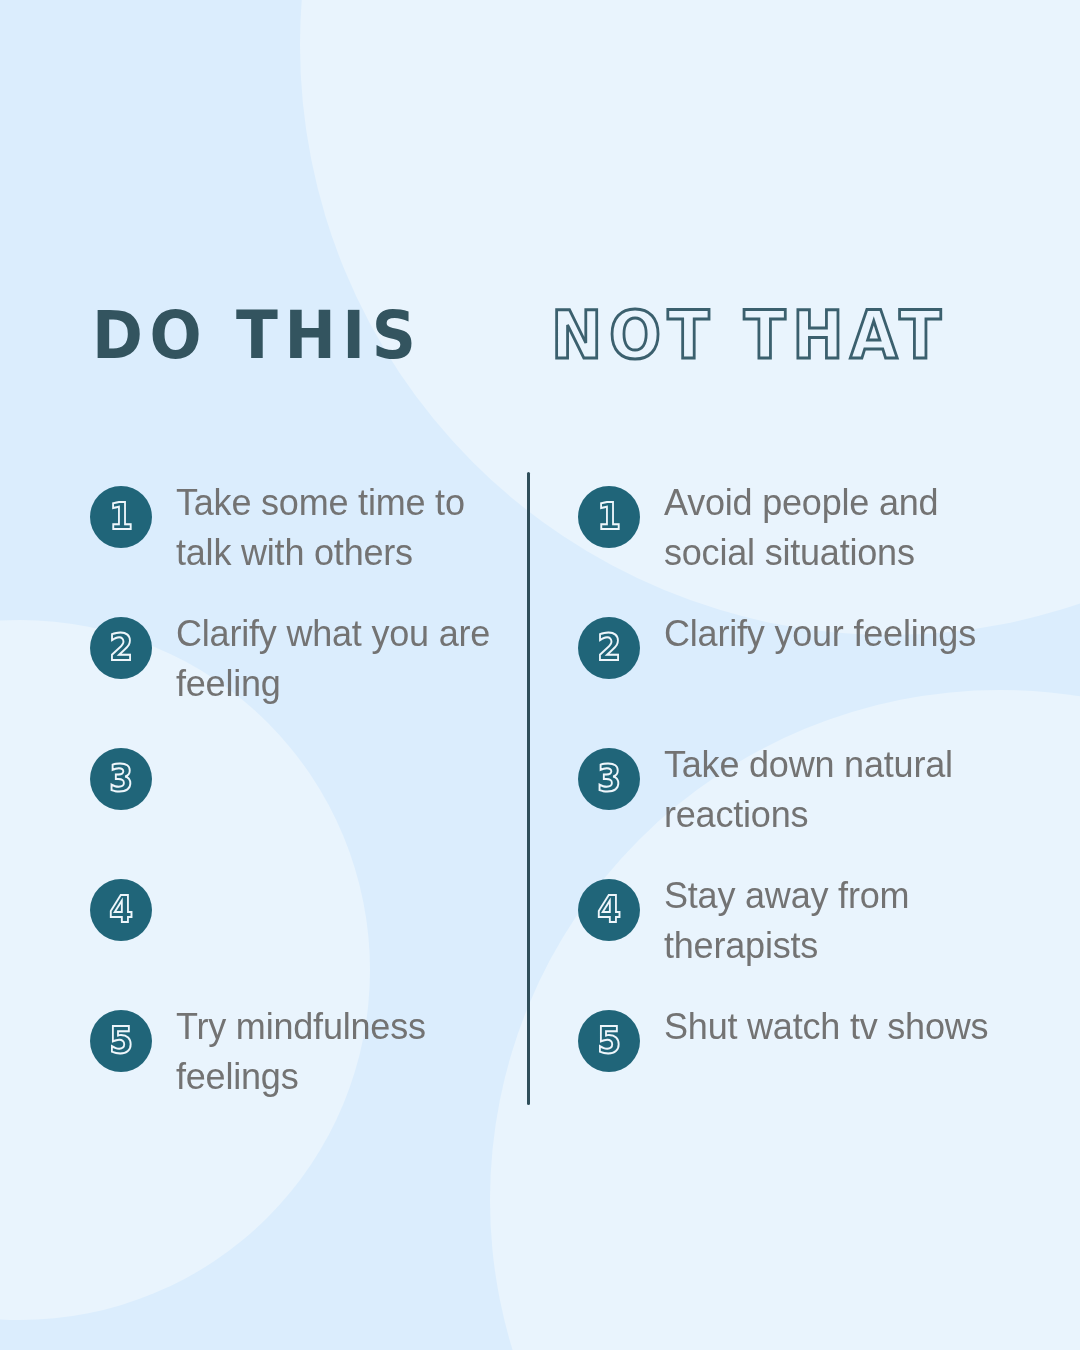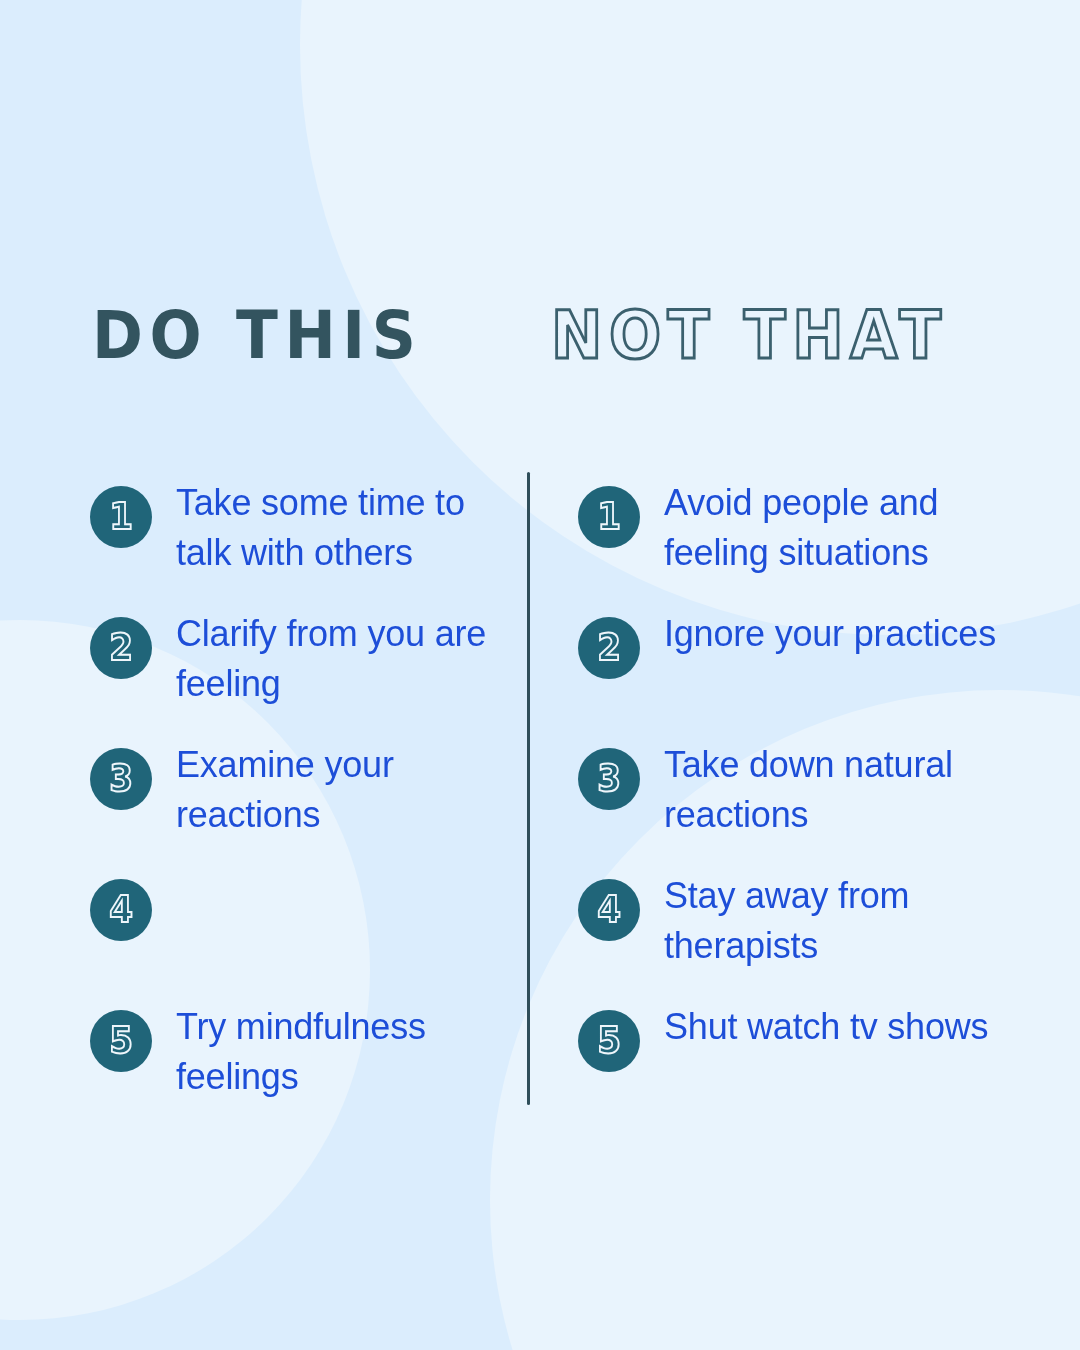--- a/index.html
+++ b/index.html
@@ -132,21 +132,21 @@
     text-stroke: 2px #eef6fb;
     transform: scaleX(0.9);
     display: block;
     padding-bottom: 2px;
   }
 
   .item-text {
     flex: 1 1 auto;
     margin-left: 24px;
     padding-top: 6px;
-    color: #1d4ed8;
+    color: #737373;
     font-family: "Liberation Sans", sans-serif;
     font-size: 36px;
     font-weight: 400;
     line-height: 50px;
     letter-spacing: -0.2px;
   }
 </style>
 </head>
 <body>
 
@@ -171,28 +171,27 @@
         <div class="badge">
           <span class="badge-number">1</span>
         </div>
         <div class="item-text">Take some time to talk with others</div>
       </div>
 
       <div class="list-item">
         <div class="badge">
           <span class="badge-number">2</span>
         </div>
-        <div class="item-text">Clarify from you are feeling</div>
+        <div class="item-text">Clarify what you are feeling</div>
       </div>
 
       <div class="list-item">
         <div class="badge">
           <span class="badge-number">3</span>
         </div>
-        <div class="item-text">Examine your reactions</div>
       </div>
 
       <div class="list-item">
         <div class="badge">
           <span class="badge-number">4</span>
         </div>
       </div>
 
       <div class="list-item">
         <div class="badge">
@@ -202,28 +201,28 @@
       </div>
 
     </div>
 
     <div class="column column-not">
 
       <div class="list-item">
         <div class="badge">
           <span class="badge-number">1</span>
         </div>
-        <div class="item-text">Avoid people and feeling situations</div>
+        <div class="item-text">Avoid people and social situations</div>
       </div>
 
       <div class="list-item">
         <div class="badge">
           <span class="badge-number">2</span>
         </div>
-        <div class="item-text">Ignore your practices</div>
+        <div class="item-text">Clarify your feelings</div>
       </div>
 
       <div class="list-item">
         <div class="badge">
           <span class="badge-number">3</span>
         </div>
         <div class="item-text">Take down natural reactions</div>
       </div>
 
       <div class="list-item">

